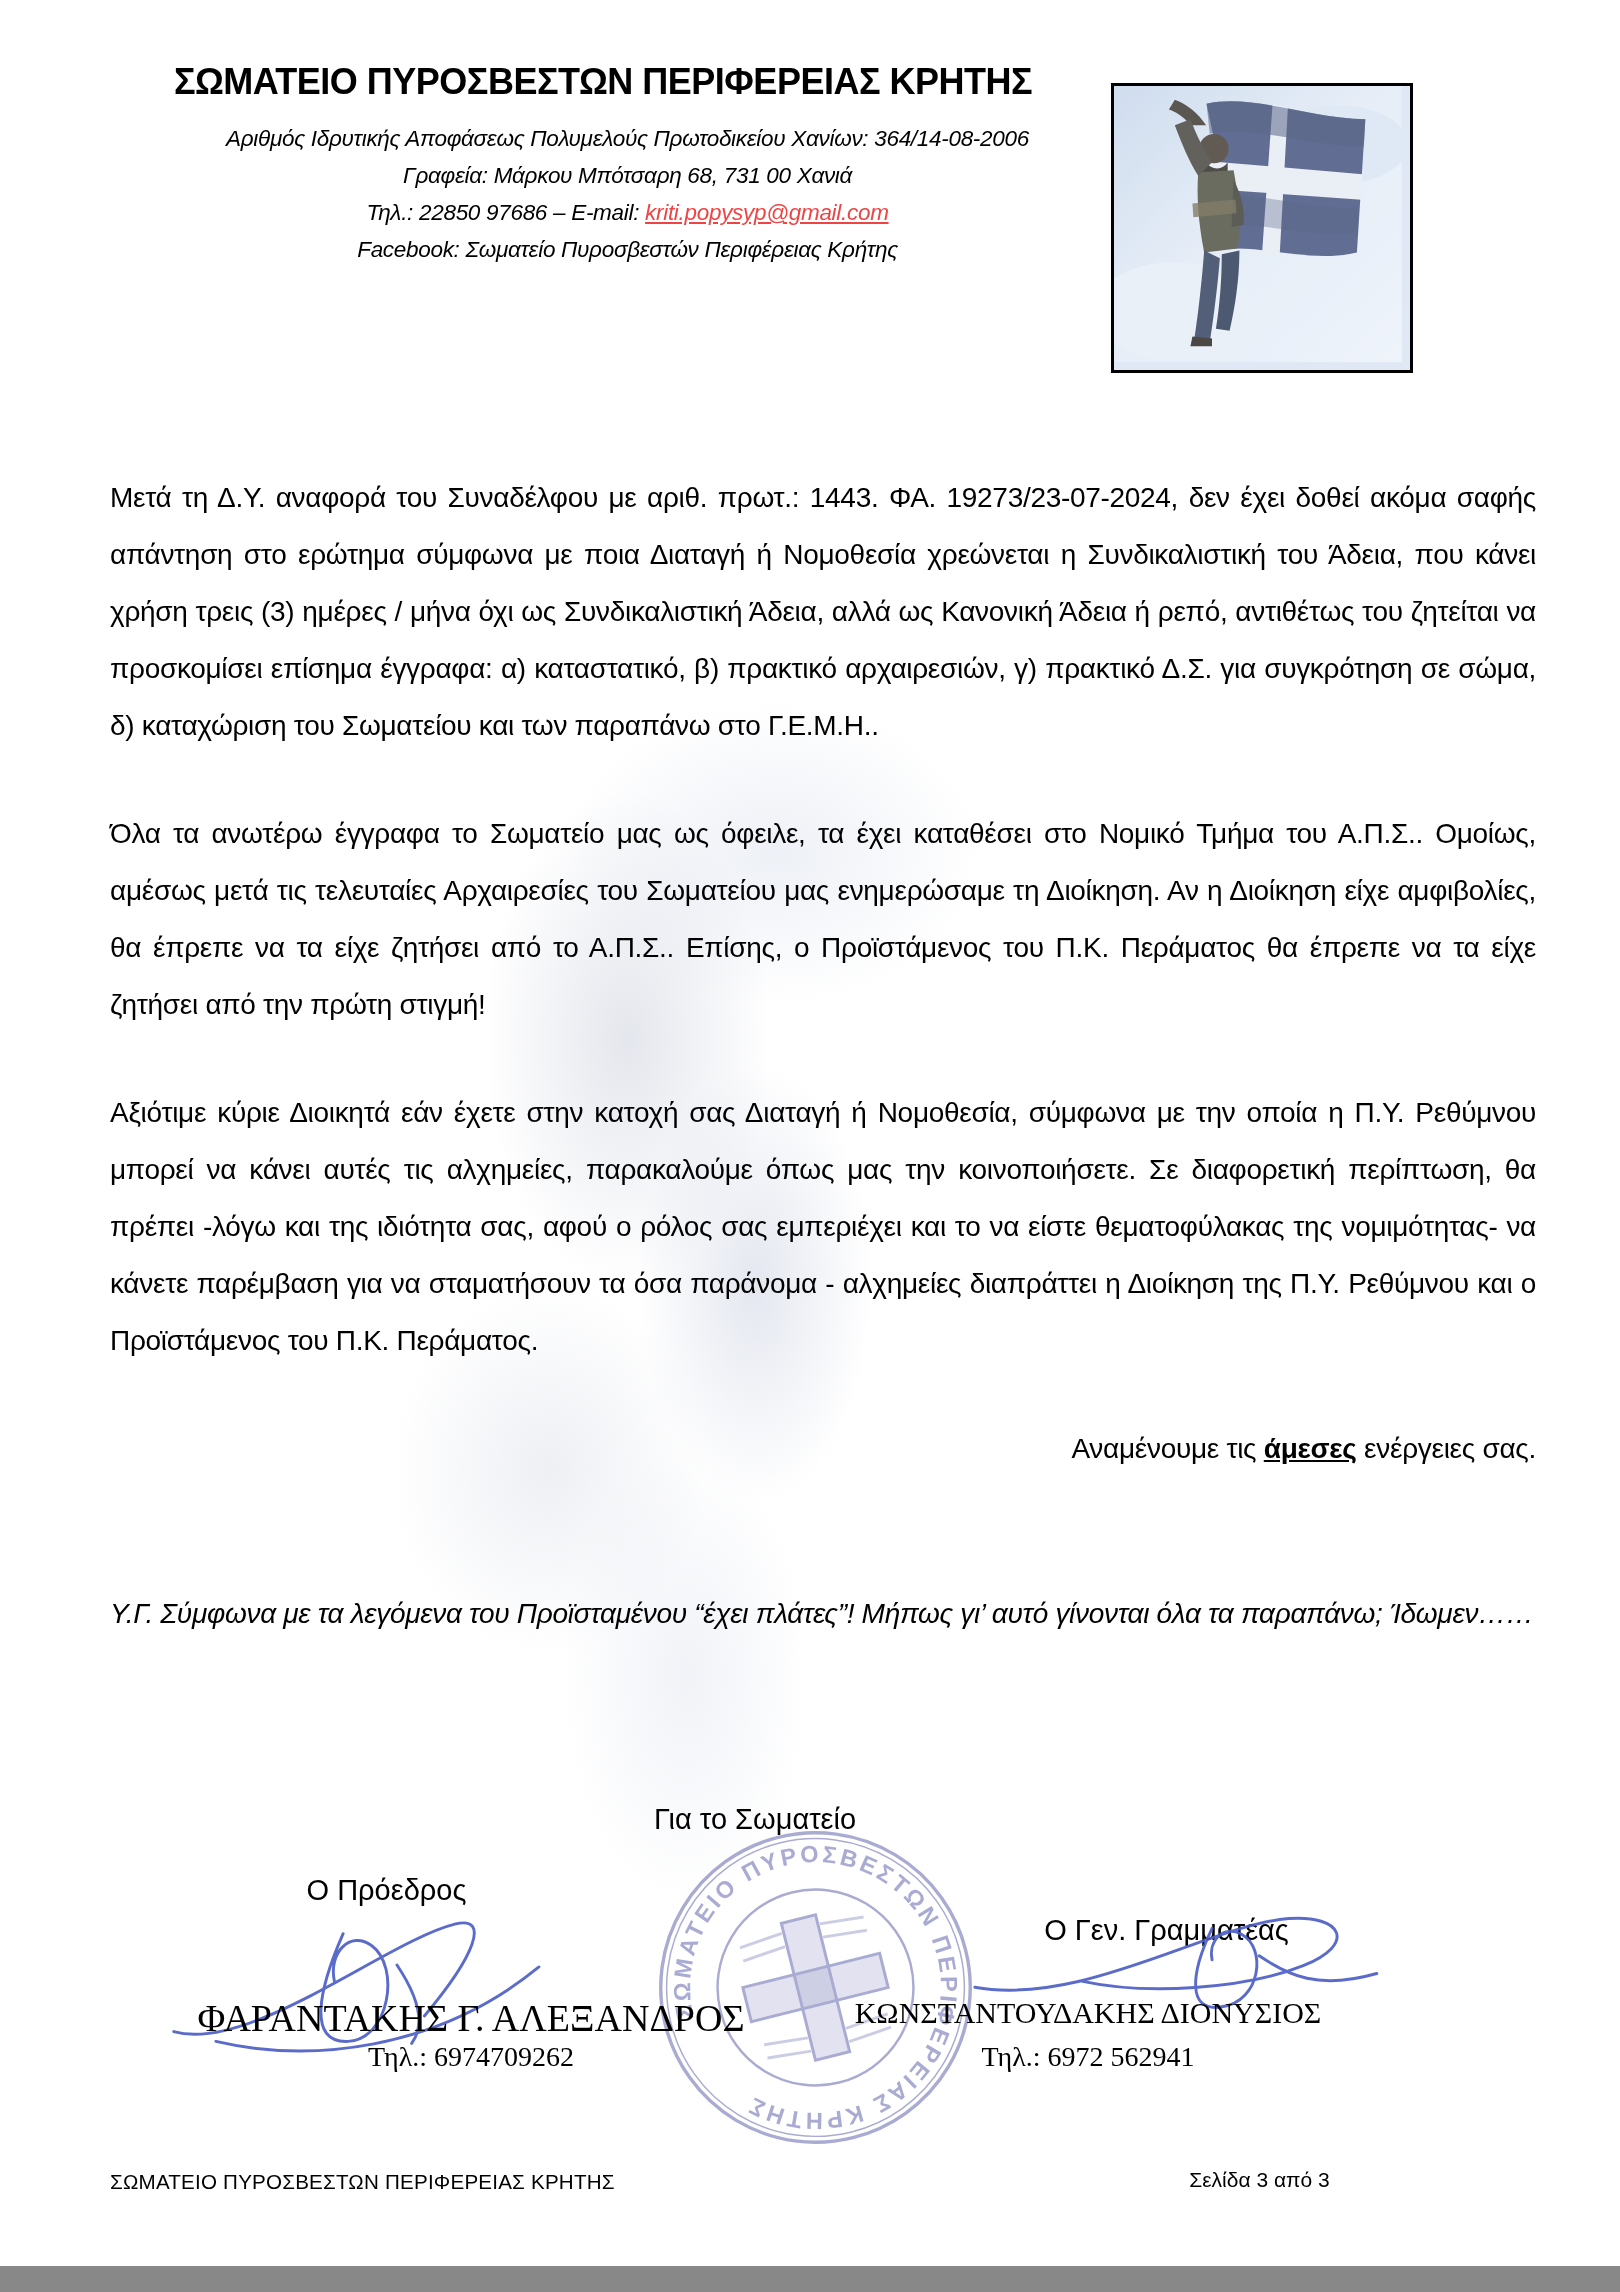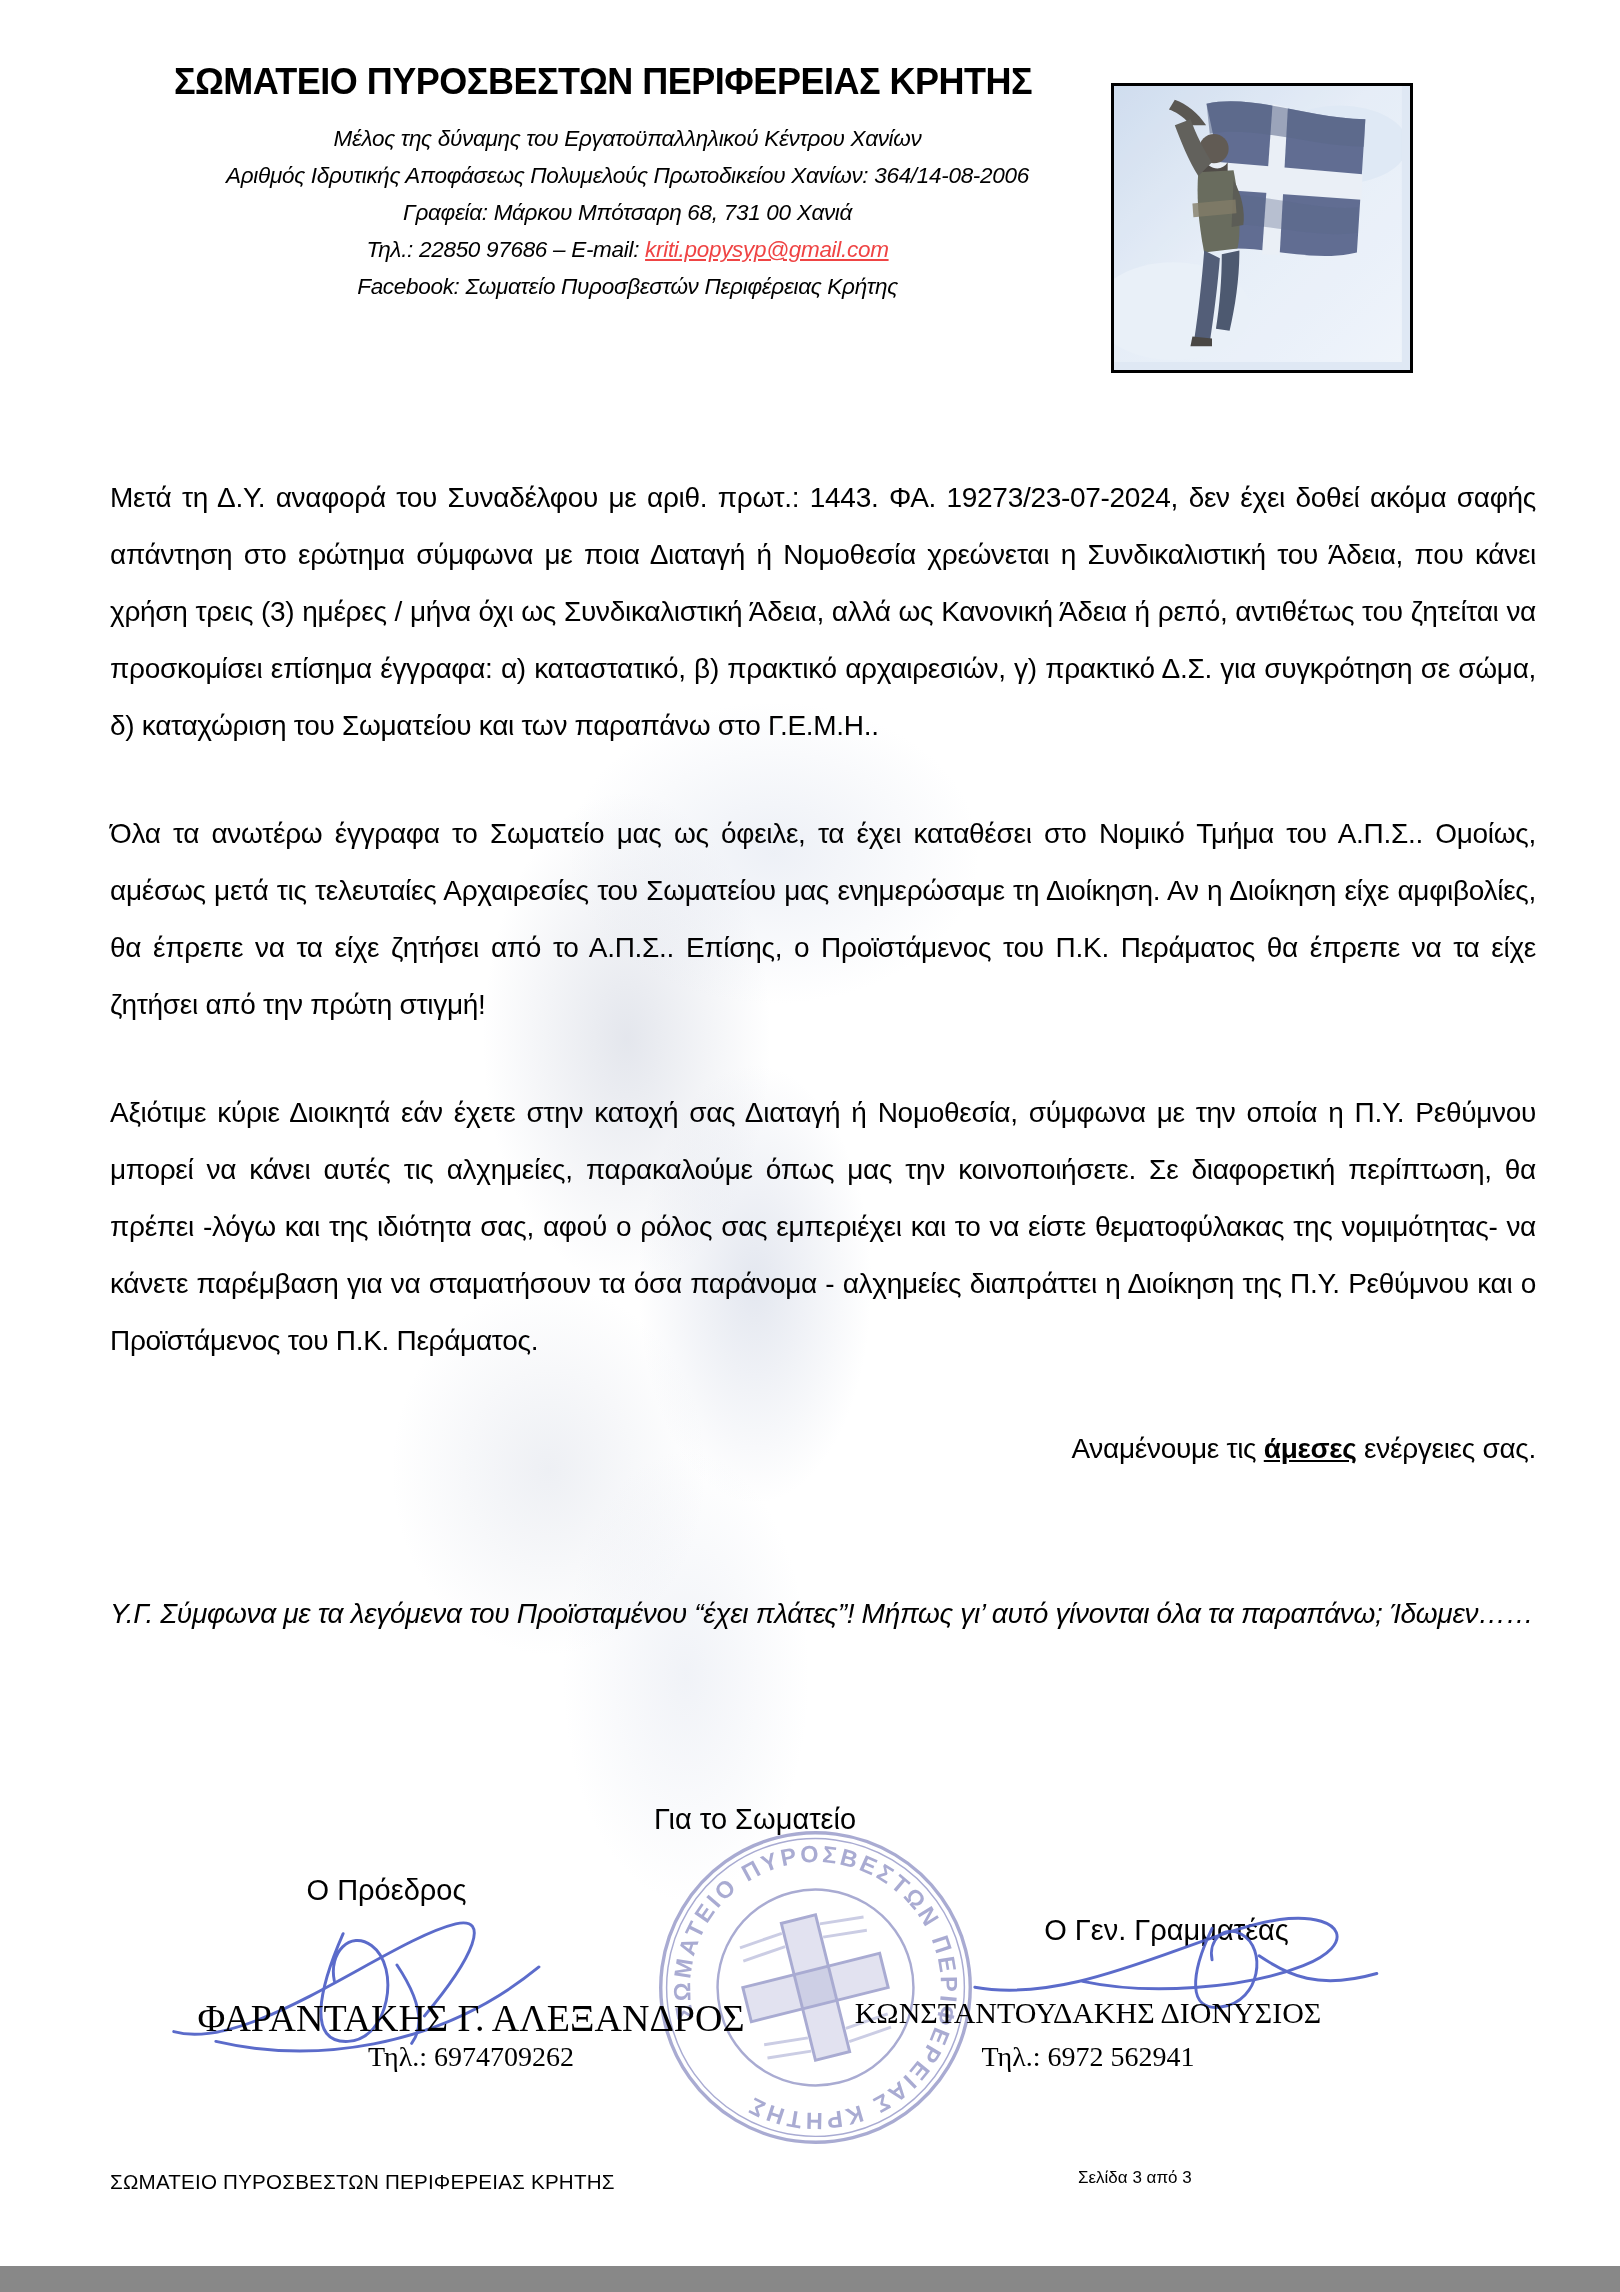--- a/index.html
+++ b/index.html
@@ -79,34 +79,33 @@
   }
   .phone-right{
     position:absolute;left:794px;top:2041px;width:588px;text-align:center;
     font-family:"Liberation Serif", serif;font-size:28px;z-index:5;
   }
   
   .footer-left{
     position:absolute;left:110px;top:2170px;font-size:20.6px;letter-spacing:0.2px;z-index:2;
   }
   .footer-right{
-    position:absolute;left:1078px;top:2168px;width:363px;text-align:left;font-size:17px;z-index:2;
+    position:absolute;left:1078px;top:2168px;width:363px;text-align:center;font-size:21px;z-index:2;
   }
 </style>
 </head>
 <body>
 
 <div class="page">
 
   <div class="watermark"></div>
 
   <div class="header-title">ΣΩΜΑΤΕΙΟ ΠΥΡΟΣΒΕΣΤΩΝ ΠΕΡΙΦΕΡΕΙΑΣ ΚΡΗΤΗΣ</div>
 
   <div class="header-sub">
-    <div>Μέλος της δύναμης του Εργατοϋπαλληλικού Κέντρου Χανίων</div>
     <div>Αριθμός Ιδρυτικής Αποφάσεως Πολυμελούς Πρωτοδικείου Χανίων: 364/14-08-2006</div>
     <div>Γραφεία: Μάρκου Μπότσαρη 68, 731 00 Χανιά</div>
     <div>
       <span>Τηλ.: 22850 97686 – E-mail: </span><a style="color:#ef4444">kriti.popysyp@gmail.com</a>
     </div>
     <div>Facebook: Σωματείο Πυροσβεστών Περιφέρειας Κρήτης</div>
   </div>
 
   <div class="logo">
     <svg width="288" height="276" viewBox="0 0 294 282">

